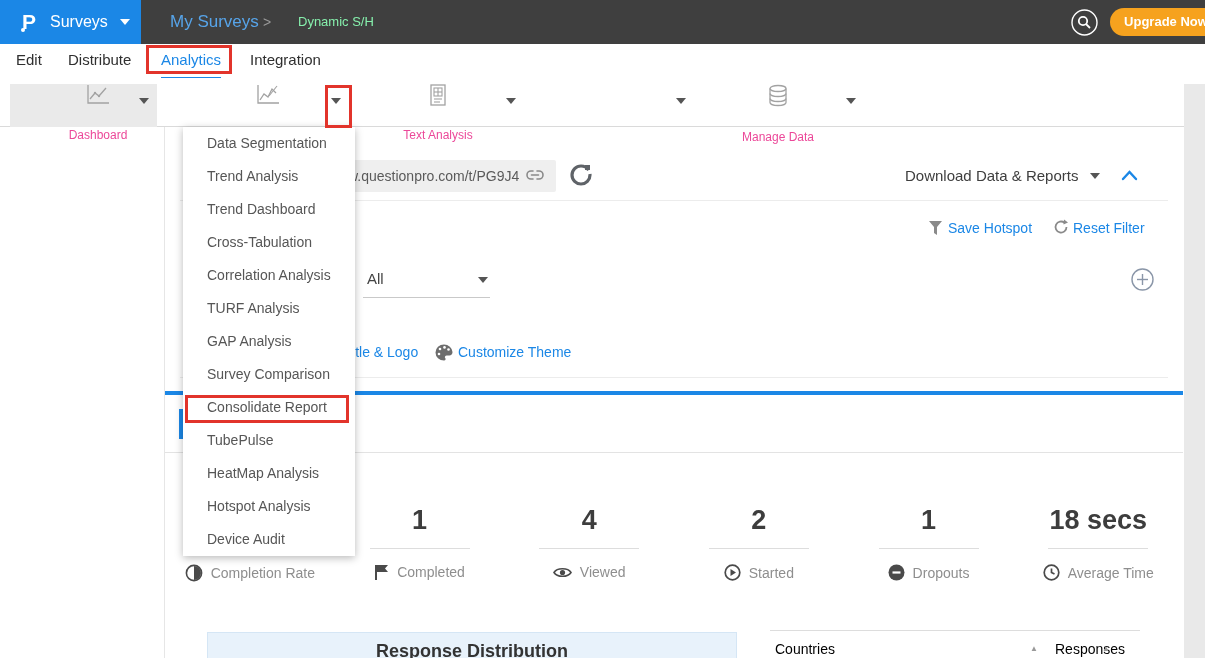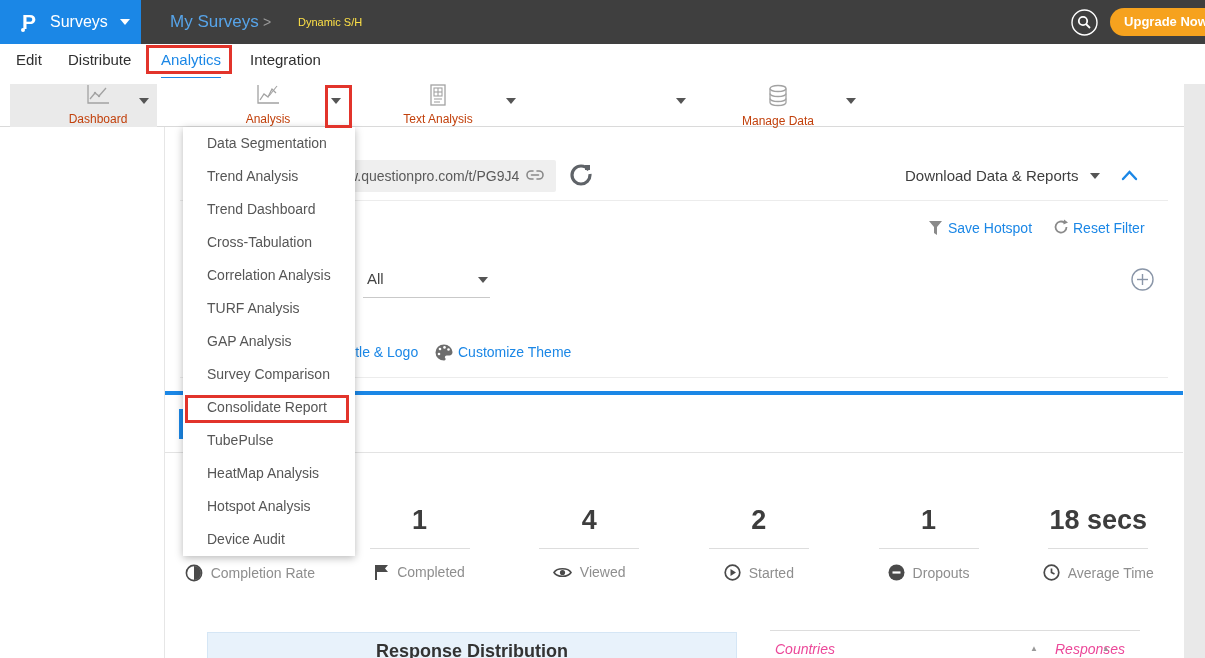--- a/index.html
+++ b/index.html
@@ -10,33 +10,33 @@
   
   .topbar { left:0; top:0; width:1205px; height:44px; background:#3f3f3f; }
   .brand { left:0; top:0; width:141px; height:44px; background:#1b87e6; display:flex; align-items:center; }
   .logo { position:relative; margin-left:22px; color:#fff; font-size:21px; font-weight:bold; }
   .logo .dot { position:absolute; left:-1px; bottom:2px; width:4px; height:4px; background:#fff; border-radius:50%; }
   .brand-label { color:#fff; font-size:16px; margin-left:14px; }
   .caret { display:inline-block; width:0; height:0; border-left:5px solid transparent; border-right:5px solid transparent; border-top:6px solid #fff; }
   .caret-dark { border-top-color:#555; }
   .bc-parent { color:#57a4e9; font-size:17px; line-height:44px; }
   .bc-sep { color:#9a9a9a; font-size:14px; line-height:44px; }
-  .bc-cur { color:#fde047; font-size:11px; line-height:44px; }
+  .bc-cur { color:#86efac; font-size:13px; line-height:44px; }
   .upgrade { background:#f6a21e; color:#fff; font-size:13px; font-weight:bold; height:28px; line-height:28px; border-radius:14px; text-align:center; }
 
   
   .tabbar { left:0; top:44px; width:1205px; height:34px; background:#fff; }
   .tab { font-size:15px; color:#2f2f2f; line-height:32px; }
   .tab-active { color:#1b87e6; border-bottom:2px solid #1b87e6; padding-bottom:1px; }
 
   
   .toolbar { left:0; top:78px; width:1205px; height:49px; background:#fff; border-bottom:1px solid #dadada; }
   .tool-bg { left:10px; top:84px; width:147px; height:43px; background:#eaeaea; }
   .tool-item { top:84px; width:150px; text-align:center; }
-  .tool-item .lbl { font-size:12px; color:#c2410c; margin-top:2px; }
+  .tool-item .lbl { font-size:12px; color:#ec4899; margin-top:18px; }
   .tool-caret { top:98px; }
 
   
   .menu { left:183px; top:127px; width:172px; background:#fff; box-shadow:0 2px 8px rgba(0,0,0,.28); z-index:20; }
   .menu-item { height:33px; line-height:33px; padding-left:24px; font-size:14px; color:#565656; white-space:nowrap; }
 
   
   .red-rect { border:3px solid #e2342b; background:transparent; z-index:30; }
 
   
@@ -49,21 +49,21 @@
 
   
   .stats { left:165px; top:460px; width:1018px; display:flex; }
   .stat { flex:1; text-align:center; }
   .stat .num { font-size:27px; font-weight:bold; color:#3d3d3d; margin-top:45px; height:33px; }
   .stat .rule { width:100px; height:1px; background:#ddd; margin:10px auto 0; }
   .stat .cap { margin-top:15px; display:flex; align-items:center; justify-content:center; gap:8px; color:#8e8e8e; font-size:14px; }
 
   
   .resp-box { background:#e8f2fb; border:1px solid #d5e6f5; text-align:center; font-size:18px; font-weight:bold; color:#333; padding-top:8px; }
-  .th { font-size:14px; color:#ec4899;font-style:italic; }
+  .th { font-size:14px; color:#000000; }
   .sort { font-size:8px; color:#999; }
 
   .gray-strip { background:#e9e9e9; }
   svg { display:block; }
 </style>
 </head>
 <body>
 
 <div id="app">
 

